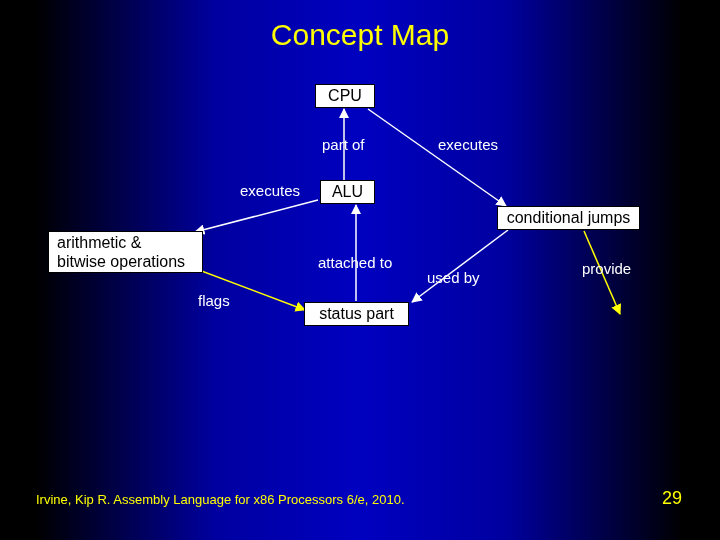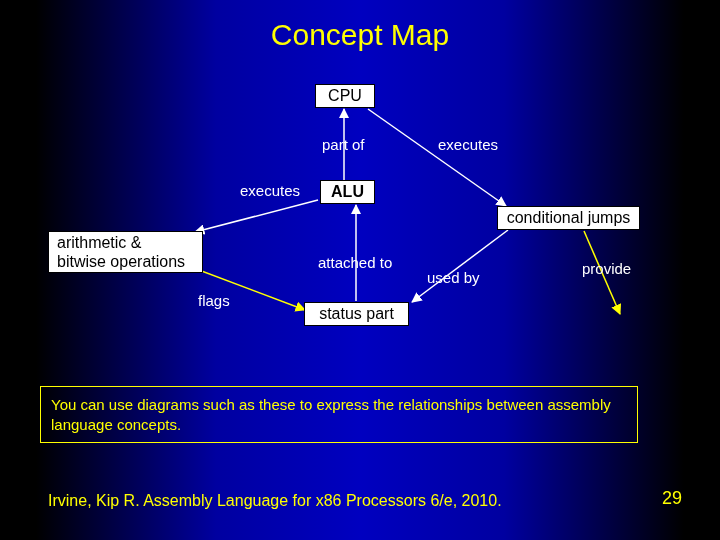--- a/index.html
+++ b/index.html
@@ -52,22 +52,21 @@
     border: 1px solid #ffff00;
     color: #ffff00;
     font-size: 15px;
     padding: 8px 10px;
     line-height: 1.3;
     box-sizing: border-box;
   }
   .footer {
     position: absolute;
     color: #ffff00;
-    font-size: 16px;
-    margin-left: 12px;
+    font-size: 13px;
   }
   .pagenum {
     position: absolute;
     color: #ffff00;
     font-size: 18px;
   }
   svg.arrows {
     position: absolute;
     left: 0;
     top: 0;
@@ -102,31 +101,30 @@
     <line x1="356" y1="301" x2="356" y2="205" stroke="#ffffff" stroke-width="1.5" marker-end="url(#arrow-white)"></line>
 
     <line x1="183" y1="264" x2="305" y2="310" stroke="#ffff00" stroke-width="1.5" marker-end="url(#arrow-yellow)"></line>
 
     <line x1="508" y1="230" x2="412" y2="302" stroke="#ffffff" stroke-width="1.5" marker-end="url(#arrow-white)"></line>
 
     <line x1="584" y1="231" x2="620" y2="314" stroke="#ffff00" stroke-width="1.5" marker-end="url(#arrow-yellow)"></line>
   </svg>
 
   <div class="node" style="left:315px; top:84px; width:60px; height:24px;">CPU</div>
-  <div class="node" style="left:320px; top:180px; width:55px; height:24px;font-weight:bold;">ALU</div>
+  <div class="node" style="left:320px; top:180px; width:55px; height:24px;">ALU</div>
   <div class="node" style="left:497px; top:206px; width:143px; height:24px;">conditional jumps</div>
   <div class="node" style="left:48px; top:231px; width:155px; height:42px;">arithmetic &amp; bitwise operations</div>
   <div class="node" style="left:304px; top:302px; width:105px; height:24px;">status part</div>
 
   <div class="edge-label" style="left:322px; top:136px;">part of</div>
   <div class="edge-label" style="left:438px; top:136px;">executes</div>
   <div class="edge-label" style="left:240px; top:182px;">executes</div>
   <div class="edge-label" style="left:318px; top:254px;">attached to</div>
   <div class="edge-label" style="left:427px; top:269px;">used by</div>
   <div class="edge-label" style="left:582px; top:260px;">provide</div>
   <div class="edge-label" style="left:198px; top:292px;">flags</div>
 
-  <div class="note-box" style="left:40px; top:386px; width:598px;">You can use diagrams such as these to express the relationships between assembly language concepts.</div>
 
   <div class="footer" style="left:36px; top:492px;">Irvine, Kip R. Assembly Language for x86 Processors 6/e, 2010.</div>
   <div class="pagenum" style="left:662px; top:488px;">29</div>
 
 </div>
 
 </body></html>

